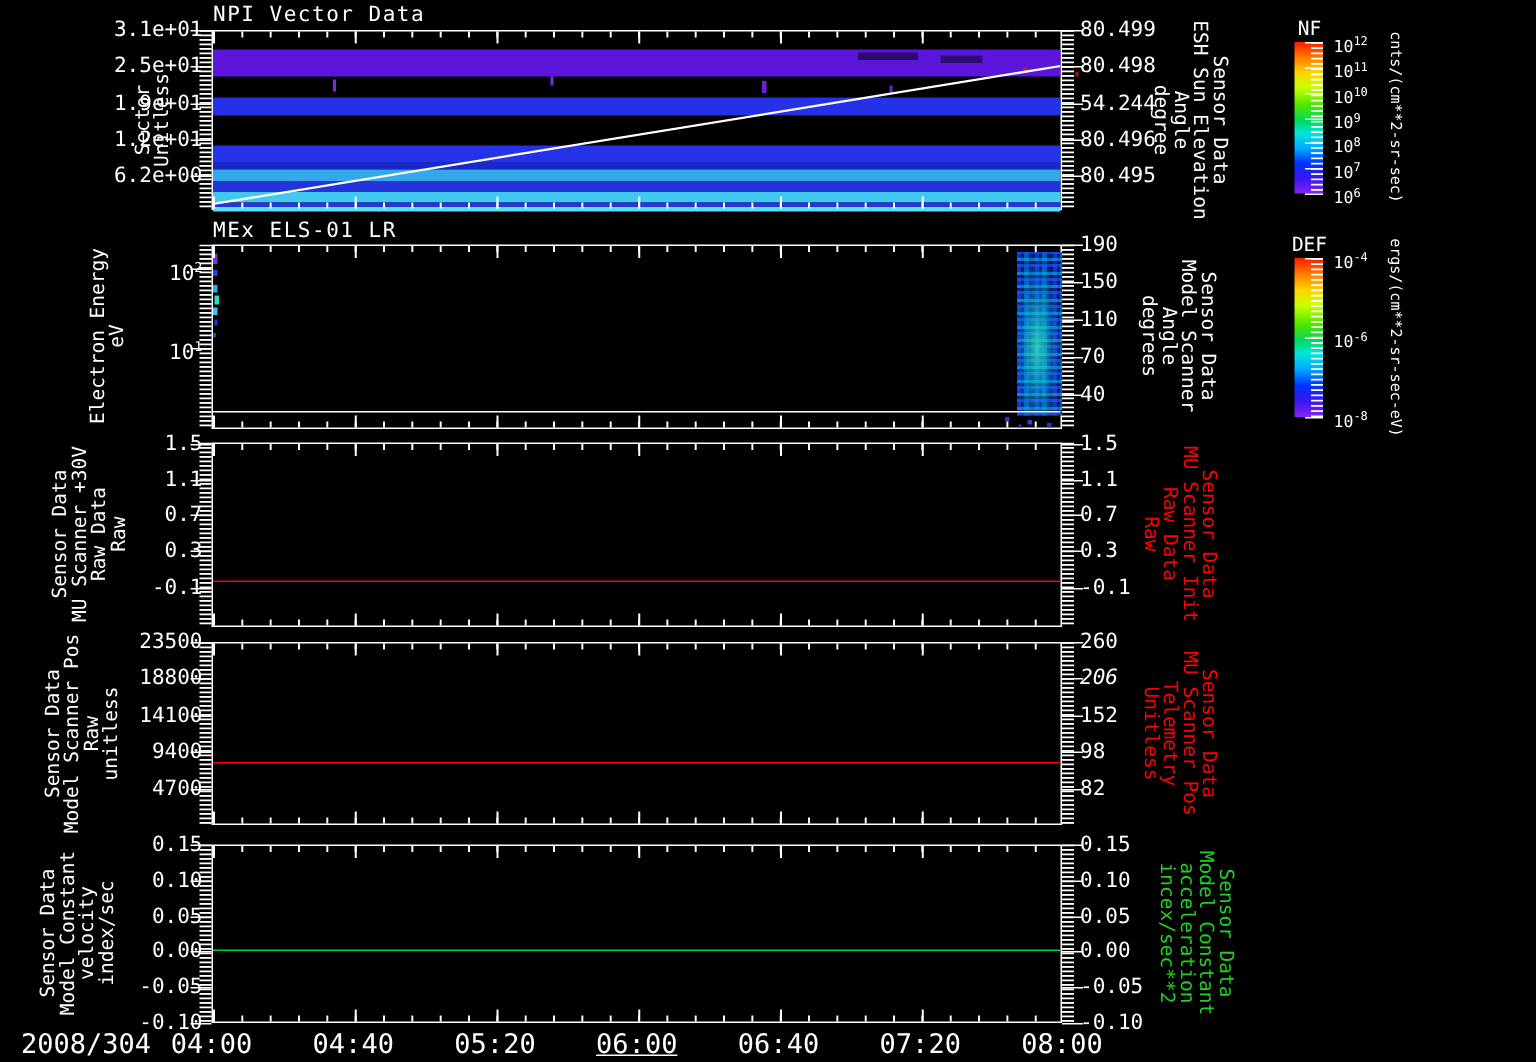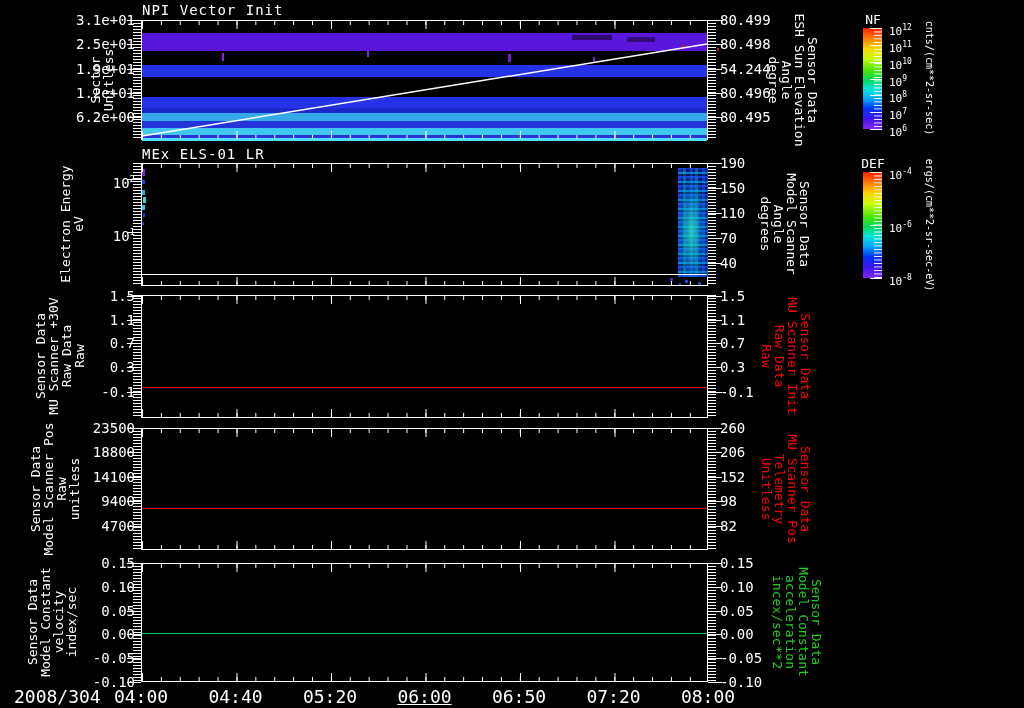--- a/index.html
+++ b/index.html
@@ -42,21 +42,21 @@
   .cbticklab sup{font-size:8px;}
   .cbname{position:absolute;left:848px;width:50px;text-align:center;font-size:13px;}
   .cbunits{font-size:10px;line-height:10px;}
   svg{display:block;}
 </style>
 </head>
 <body>
 
 <div id="screen">
 
-  <div class="ptitle" style="top:2px">NPI Vector Init</div>
+  <div class="ptitle" style="top:2px">NPI Vector Data</div>
   <div class="ptitle" style="top:146px">MEx ELS-01 LR</div>
 
   <div class="pbox" id="p1" style="top:20px;height:120px">
     <svg width="565" height="118" viewBox="0 0 565 118" style="position:absolute;left:0;top:0;z-index:3">
       <line x1="0" y1="115" x2="565" y2="23" stroke="#ffffff" stroke-width="1.5"></line>
     </svg>
   <div class="band noise-v" style="top: 12px; height: 18px; background: rgb(90, 22, 218);"></div>
       <div class="band noise-b" style="top: 44px; height: 12px; background: rgb(37, 49, 230);"></div>
       <div class="band noise-b" style="top: 76px; height: 11px; background: rgb(36, 50, 232);"></div>
       <div class="band noise-b" style="top: 87px; height: 5px; background: rgb(26, 40, 200);"></div>
@@ -227,21 +227,21 @@
     <div class="ticklab left" style="top: 444.4px;">18800</div>
     <div class="ymaj" style="left: 127px; top: 452px; width: 14px;"></div>
     <div class="ticklab left" style="top: 468.8px;">14100</div>
     <div class="ymaj" style="left: 127px; top: 477px; width: 14px;"></div>
     <div class="ticklab left" style="top: 493.2px;">9400</div>
     <div class="ymaj" style="left: 127px; top: 501px; width: 14px;"></div>
     <div class="ticklab left" style="top: 517.6px;">4700</div>
     <div class="ymaj" style="left: 127px; top: 526px; width: 14px;"></div>
     <div class="ticklab right" style="top: 420px;">260</div>
     <div class="ymaj" style="left: 708px; top: 428px; width: 14px;"></div>
-    <div class="ticklab right" style="top: 444.4px;">206</div>
+    <div class="ticklab right" style="top: 444.4px; font-style: italic;">206</div>
     <div class="ymaj" style="left: 708px; top: 452px; width: 14px;"></div>
     <div class="ticklab right" style="top: 468.8px;">152</div>
     <div class="ymaj" style="left: 708px; top: 477px; width: 14px;"></div>
     <div class="ticklab right" style="top: 493.2px;">98</div>
     <div class="ymaj" style="left: 708px; top: 501px; width: 14px;"></div>
     <div class="ticklab right" style="top: 517.6px;">82</div>
     <div class="ymaj" style="left: 708px; top: 526px; width: 14px;"></div>
     <div class="comby" style="left: 133px; top: 428px; height: 122px;"></div>
     <div class="comby" style="left: 708px; top: 428px; height: 122px;"></div>
     <div class="xmin" style="left: 142px; top: 429px;"></div>
@@ -275,21 +275,21 @@
     <div class="comby" style="left: 133px; top: 563px; height: 119px;"></div>
     <div class="comby" style="left: 708px; top: 563px; height: 119px;"></div>
     <div class="xmin" style="left: 142px; top: 564px;"></div>
     <div class="xmaj" style="left: 142px; top: 564px;"></div>
     <div class="xmin" style="left: 142px; top: 677px;"></div>
     <div class="xmaj" style="left: 142px; top: 673px;"></div>
     <div class="xlab" style="left: 141px;">04:00</div>
     <div class="xlab" style="left: 235.5px;">04:40</div>
     <div class="xlab" style="left: 330px;">05:20</div>
     <div class="xlab" style="left: 424.5px; text-decoration: underline;">06:00</div>
-    <div class="xlab" style="left: 519px;">06:50</div>
+    <div class="xlab" style="left: 519px;">06:40</div>
     <div class="xlab" style="left: 613.5px;">07:20</div>
     <div class="xlab" style="left: 708px;">08:00</div>
     <div class="cbticklab" style="top: 22px;">10<sup>12</sup></div>
     <div class="cbmaj" style="top: 28px;"></div>
     <div class="cbticklab" style="top: 38.8333px;">10<sup>11</sup></div>
     <div class="cbmaj" style="top: 45px;"></div>
     <div class="cbticklab" style="top: 55.6667px;">10<sup>10</sup></div>
     <div class="cbmaj" style="top: 62px;"></div>
     <div class="cbticklab" style="top: 72.5px;">10<sup>9</sup></div>
     <div class="cbmaj" style="top: 79px;"></div>

